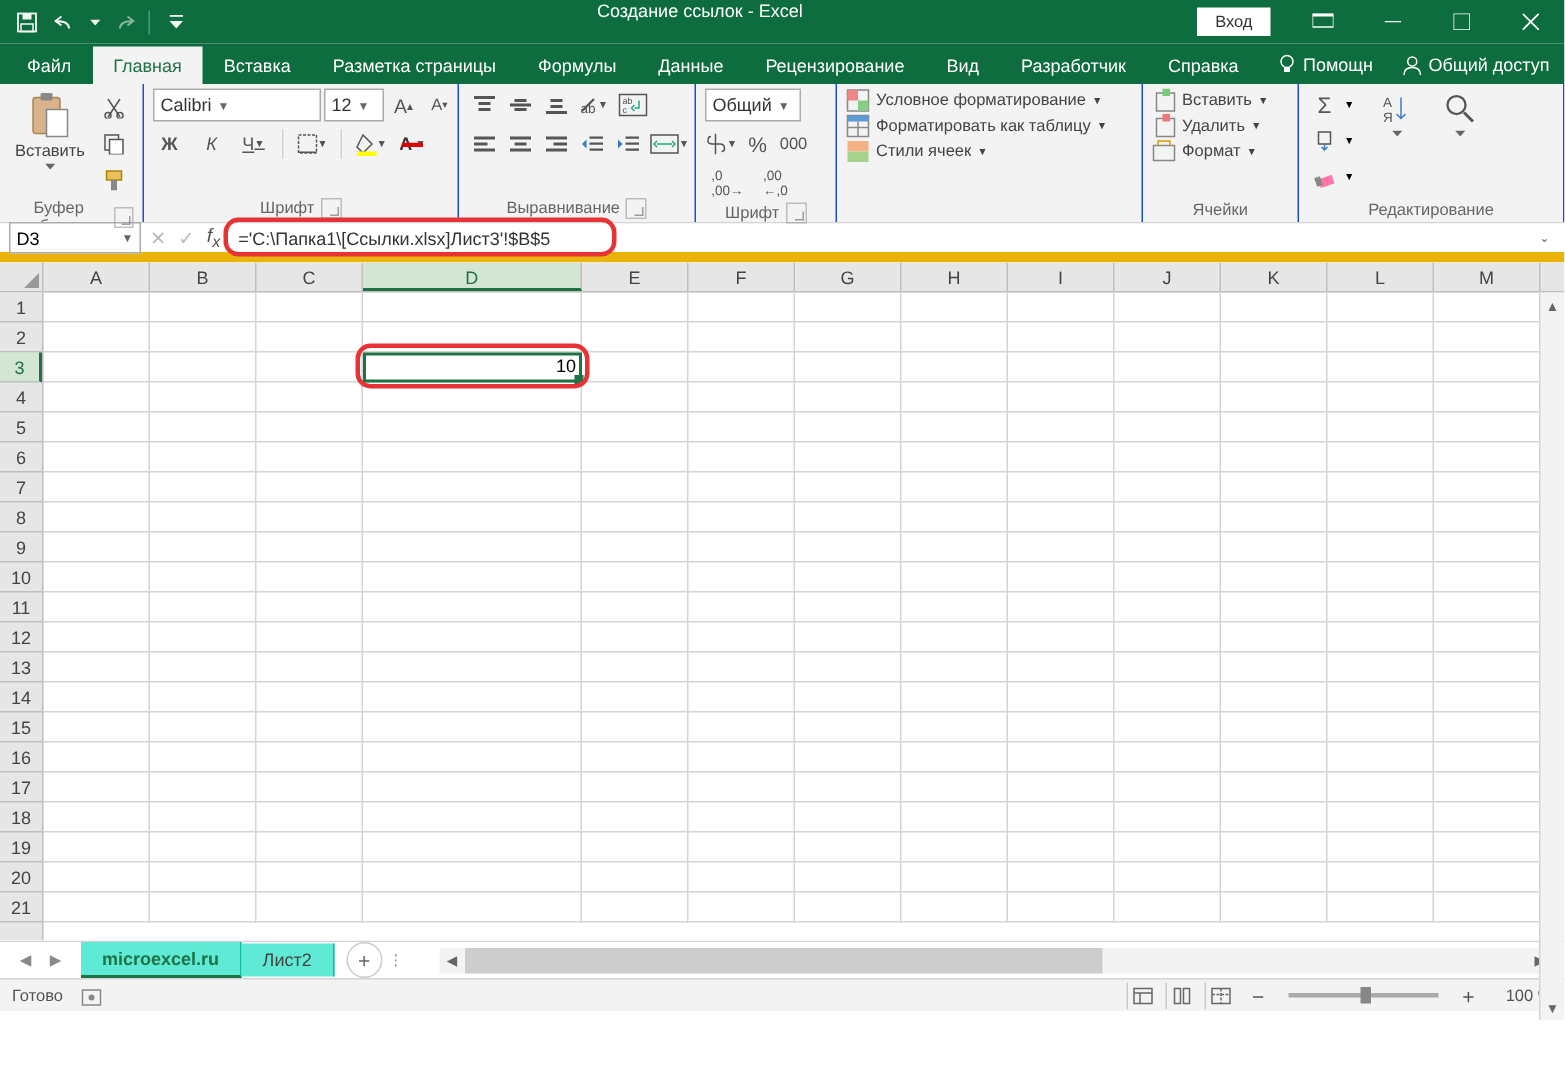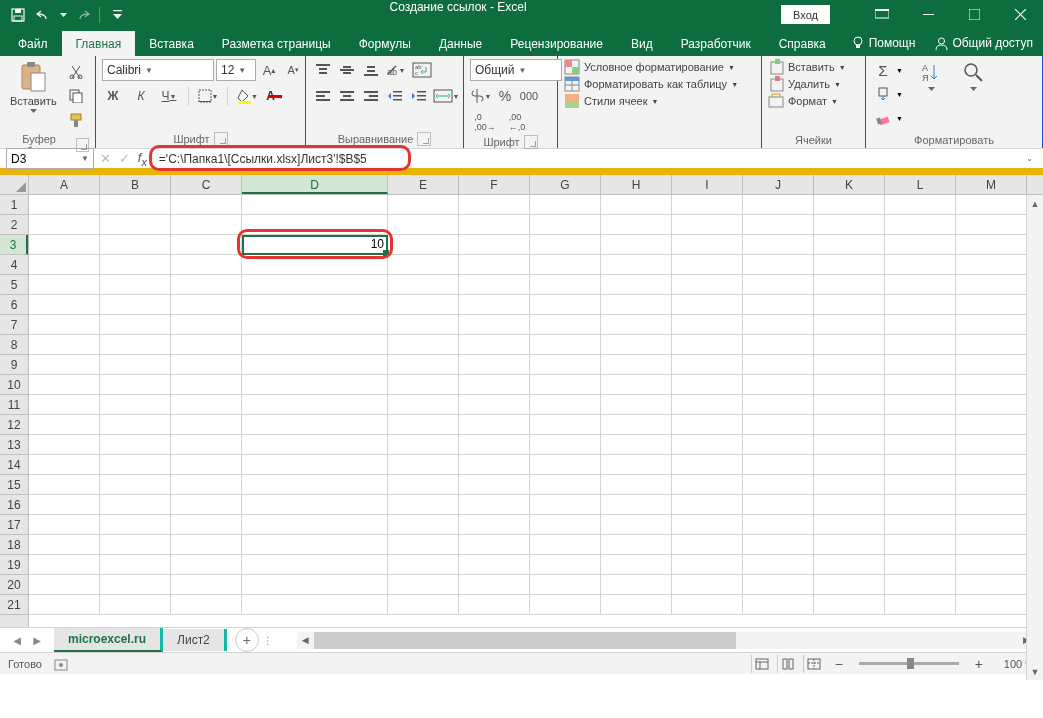--- a/index.html
+++ b/index.html
@@ -3,21 +3,21 @@
 <meta charset="utf-8">
 <style>
 *{box-sizing:border-box;margin:0;padding:0;font-family:'Segoe UI',Tahoma,sans-serif;user-select:none}
 body{width:1043px;height:718px;background:#fff;overflow:hidden;position:relative}
 .titlebar{height:29px;background:#0d6d3e;display:flex;color:#fff;font-size:12px}
 .qat{display:flex;align-items:center;gap:2px;padding:0 6px}
 .qat-btn{width:24px;height:22px;display:flex;align-items:center;justify-content:center;opacity:.95}
 .qat-sep{width:1px;height:16px;background:rgba(255,255,255,.3);margin:0 3px}
 .title-center{flex:1;text-align:center;font-size:12px}
 .title-right{display:flex;align-items:center;gap:0}
-.login-btn{background:#fff;color:#333;padding:2px 12px;font-size:11px;margin-right:29px;height:19px;display:flex;align-items:center}
+.login-btn{background:#fff;color:#333;padding:2px 12px;font-size:11px;margin-right:12px;height:19px;display:flex;align-items:center}
 .win-btn{width:46px;height:29px;display:flex;align-items:center;justify-content:center}
 .tabs{height:27px;background:#0d6d3e;display:flex;align-items:flex-end;padding-left:4px;color:#fff;font-size:12px}
 .tab{padding:6px 14px 5px;cursor:pointer}
 .tab.active{background:#f3f3f3;color:#1f7246}
 .tab-right{margin-left:auto;display:flex;align-items:center}
 .tab-help{display:flex;align-items:center;gap:4px;padding:6px 10px}
 .ribbon{height:93px;background:#f3f3f3;border-bottom:1px solid #d4d4d4;display:flex}
 .rgroup{border-right:1px solid #1d4ed8;display:flex;flex-direction:column;padding:3px 6px 0}
 .rgroup-body{flex:1;display:flex;align-items:flex-start;gap:4px}
 .rgroup-label{font-size:11px;color:#666;text-align:center;padding:2px 0;display:flex;align-items:center;justify-content:center;gap:4px}
@@ -50,21 +50,21 @@
 .cell-row{display:flex;height:20px}
 .cell{width:71px;border-right:1px solid #d4d4d4;border-bottom:1px solid #d4d4d4;font-size:12px;padding:0 3px;text-align:right;line-height:19px}
 .cell.wide{width:146px}
 .active-cell{position:absolute;border:2px solid #1f7246;pointer-events:none}
 .active-cell::after{content:'';position:absolute;right:-3px;bottom:-3px;width:6px;height:6px;background:#1f7246}
 .vscroll{position:absolute;right:0;top:195px;bottom:38px;width:17px;background:#f3f3f3;border-left:1px solid #d4d4d4}
 .vscroll-btn{height:17px;display:flex;align-items:center;justify-content:center;font-size:9px;color:#666}
 .sheet-bar{height:25px;background:#fff;border-top:1px solid #d4d4d4;display:flex;align-items:center;font-size:12px}
 .sheet-nav{display:flex;gap:2px;padding:0 8px;color:#888}
 .sheet-nav-btn{width:18px;text-align:center;font-size:10px}
-.sheet-tab{padding:4px 14px;border-right:3px solid #14b8a6;color:#444;background:#e5e5e5}
+.sheet-tab{padding:4px 14px;border-right:1px solid #14b8a6;color:#444;background:#5eead4}
 .sheet-tab.active{border-bottom:2px solid #1f7246;color:#1f7246;font-weight:600}
 .new-sheet{width:24px;height:24px;border:1px solid #ccc;border-radius:50%;display:flex;align-items:center;justify-content:center;margin-left:8px;color:#666;font-size:14px}
 .hscroll{flex:1;margin:0 8px 0 20px;height:17px;background:#f3f3f3;display:flex;align-items:center}
 .hscroll-btn{width:17px;text-align:center;font-size:9px;color:#666}
 .hscroll-track{flex:1;position:relative;height:17px}
 .hscroll-thumb{position:absolute;left:0;width:60%;height:100%;background:#cdcdcd}
 .status{height:22px;background:#f3f3f3;border-top:1px solid #d4d4d4;display:flex;align-items:center;font-size:11px;color:#555;padding:0 8px;gap:12px}
 .status-right{margin-left:auto;display:flex;align-items:center;gap:4px}
 .view-btn{width:22px;height:18px;display:flex;align-items:center;justify-content:center;border-left:1px solid #ccc}
 .zoom-slider{width:100px;height:3px;background:#aaa;position:relative;margin:0 6px}
@@ -349,21 +349,21 @@
       </div>
     </div>
     <div class="rgroup-label">
         <span>Выравнивание</span>
         <span class="dlauncher"></span>
       </div>
   </div>
 
   <div class="rgroup" style="width:94px">
     <div class="rgroup-body stack" style="gap:4px">
-      <div class="combo" style="width:92px">
+      <div class="combo" style="width:64px">
           <span>Общий</span>
           <span class="arrow">▼</span>
         </div>
       <div class="btn-row">
         <div class="small-btn">
             <svg width="14" height="14">
               <path d="M3 2 Q1 2 1 5 Q1 7 4 7 L9 7 Q12 7 12 10 Q12 12 10 12 M6 0 L6 14" stroke="#555" fill="none"></path>
             </svg>
             <span style="font-size:7px">▼</span>
           </div>
@@ -489,21 +489,21 @@
               <circle cx="9" cy="9" r="6" fill="none" stroke="#555" stroke-width="1.5"></circle>
               <line x1="14" y1="14" x2="20" y2="20" stroke="#555" stroke-width="2"></line>
             </svg>
             <svg width="7" height="4">
               <path d="M0 0 L3.5 4 L7 0" fill="#666"></path>
             </svg>
           </div>
       </div>
     </div>
     <div class="rgroup-label">
-        <span>Форматировать</span>
+        <span>Редактирование</span>
       </div>
   </div>
 </div>
 
 <div class="fbar">
   <div class="namebox">
       <span>D3</span>
       <span style="font-size:8px;color:#666">▼</span>
     </div>
   <div class="fx-btns">

